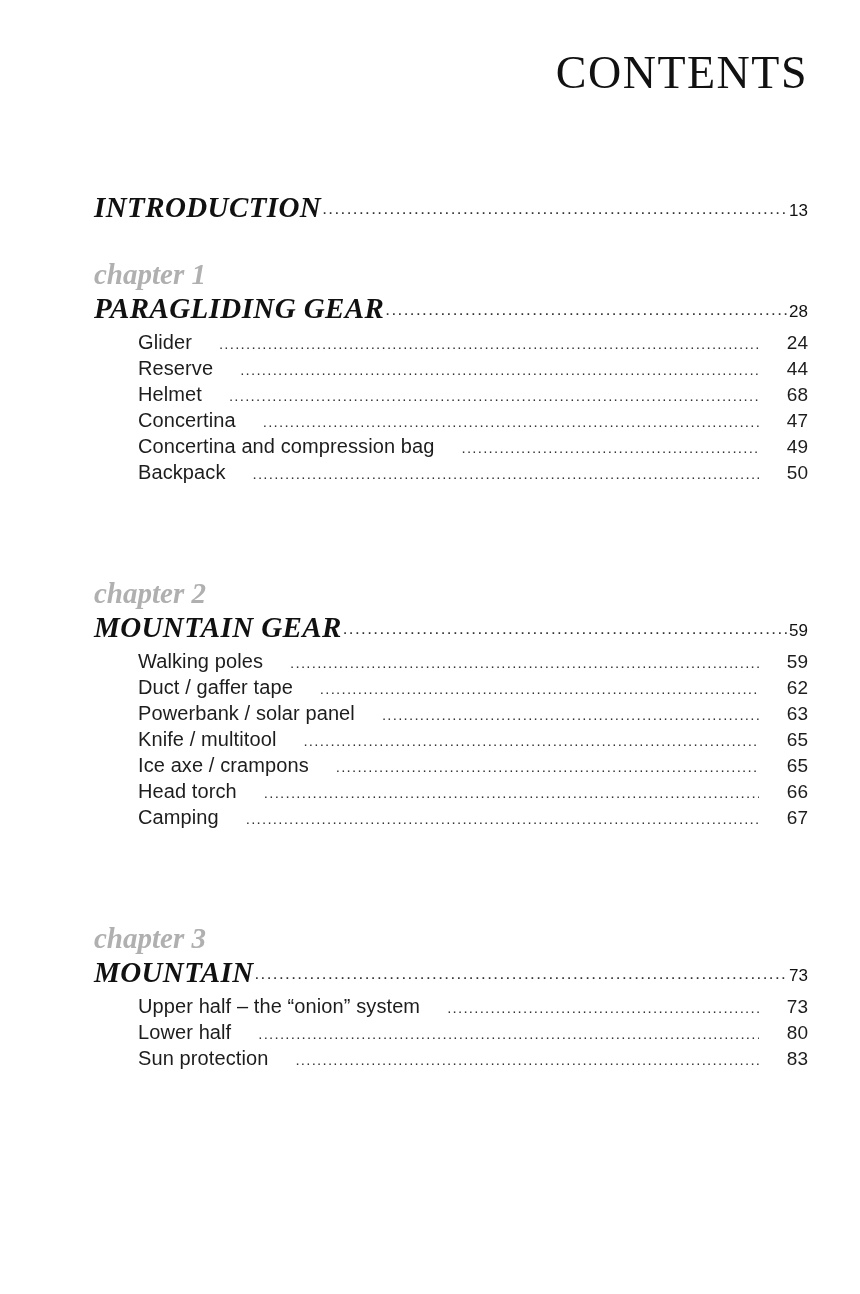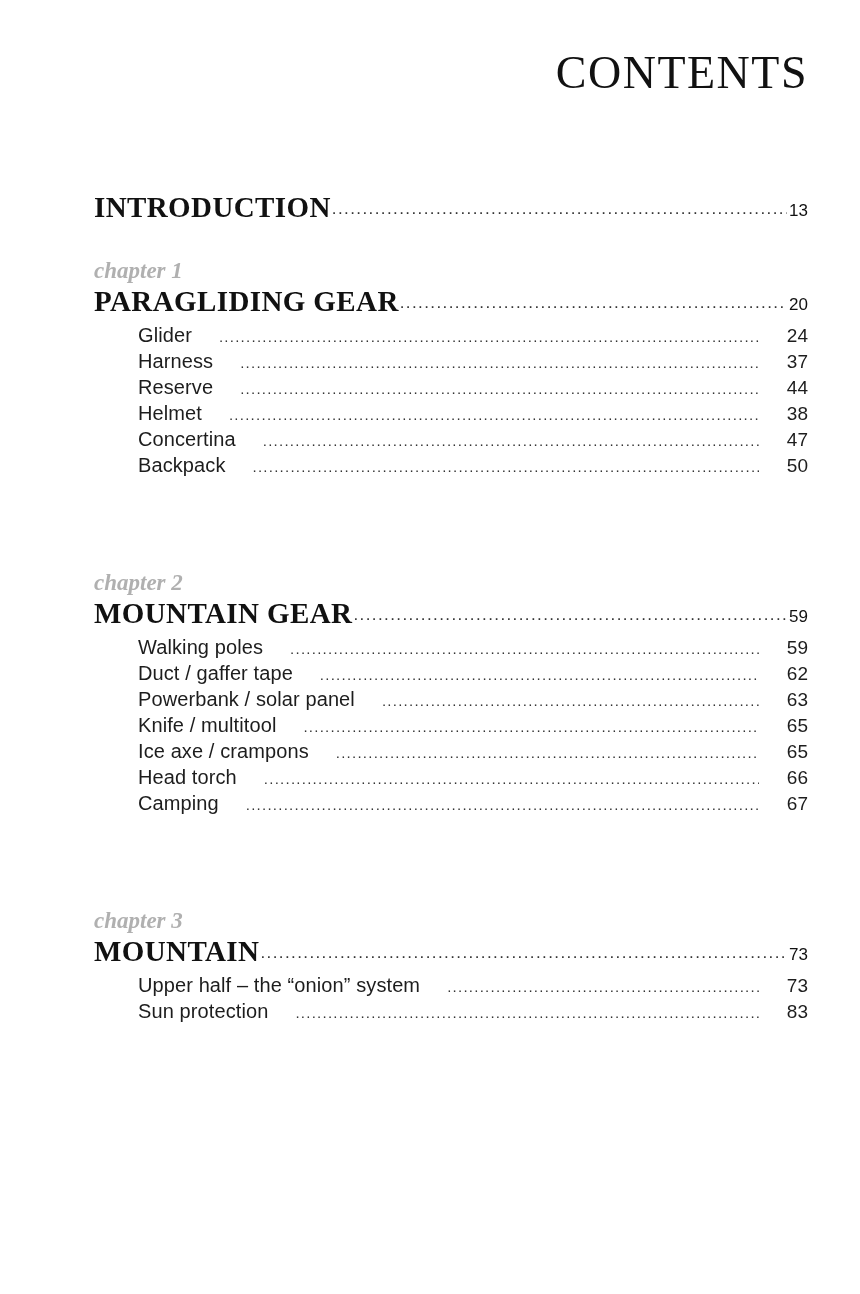--- a/index.html
+++ b/index.html
@@ -55,20 +55,21 @@
     font-size: 15px;
   }
   .row .pageno {
     white-space: nowrap;
     padding-left: 1px;
   }
 
   
   .entry-main .label {
     font-family: "Liberation Serif", serif;
+    font-style: italic;
     font-weight: bold;
     font-size: 29px;
     letter-spacing: 0.4px;
     color: #111;
   }
   .entry-main .pageno {
     font-size: 17px;
     color: #111;
     position: relative;
     top: -1px;
@@ -82,21 +83,21 @@
     letter-spacing: 1.4px;
   }
 
   .chapter-block {
     margin-top: 34px;
   }
   .chapter-kicker {
     font-family: "Liberation Serif", serif;
     font-style: italic;
     font-weight: bold;
-    font-size: 23px;
+    font-size: 29px;
     color: #b0b0b0;
     margin-bottom: 1px;
   }
 
   .sub-list {
     margin-top: 6px;
     padding-left: 44px;
   }
   .entry-sub {
     margin-bottom: 3px;
@@ -131,47 +132,47 @@
       <span class="label">INTRODUCTION</span>
       <span class="leader"></span>
       <span class="pageno">13</span>
     </div>
 
     <div class="chapter-block">
       <div class="chapter-kicker">chapter 1</div>
       <div class="row entry-main">
         <span class="label">PARAGLIDING GEAR</span>
         <span class="leader"></span>
-        <span class="pageno">20</span>
+        <span class="pageno">28</span>
       </div>
       <div class="sub-list">
         <div class="row entry-sub">
           <span class="label">Glider</span>
           <span class="leader"></span>
           <span class="pageno">24</span>
         </div>
         <div class="row entry-sub">
-          <span class="label">Harness</span>
-          <span class="leader"></span>
-          <span class="pageno">37</span>
-        </div>
-        <div class="row entry-sub">
           <span class="label">Reserve</span>
           <span class="leader"></span>
           <span class="pageno">44</span>
         </div>
         <div class="row entry-sub">
           <span class="label">Helmet</span>
           <span class="leader"></span>
-          <span class="pageno">38</span>
+          <span class="pageno">68</span>
         </div>
         <div class="row entry-sub">
           <span class="label">Concertina</span>
           <span class="leader"></span>
           <span class="pageno">47</span>
+        </div>
+        <div class="row entry-sub">
+          <span class="label">Concertina and compression bag</span>
+          <span class="leader"></span>
+          <span class="pageno">49</span>
         </div>
         <div class="row entry-sub">
           <span class="label">Backpack</span>
           <span class="leader"></span>
           <span class="pageno">50</span>
         </div>
       </div>
     </div>
 
     <div class="gap-lg"></div>
@@ -231,20 +232,25 @@
         <span class="leader"></span>
         <span class="pageno">73</span>
       </div>
       <div class="sub-list">
         <div class="row entry-sub">
           <span class="label">Upper half – the “onion” system</span>
           <span class="leader"></span>
           <span class="pageno">73</span>
         </div>
         <div class="row entry-sub">
+          <span class="label">Lower half</span>
+          <span class="leader"></span>
+          <span class="pageno">80</span>
+        </div>
+        <div class="row entry-sub">
           <span class="label">Sun protection</span>
           <span class="leader"></span>
           <span class="pageno">83</span>
         </div>
       </div>
     </div>
 
   </div>
 </div>
 

